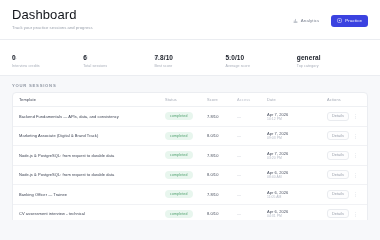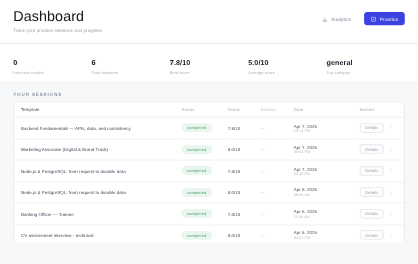--- a/index.html
+++ b/index.html
@@ -11,21 +11,21 @@
     overflow: hidden;
   }
   .page { width: 380px; height: 220px; position: relative; }
 
   
   .header {
     background: #ffffff;
     border-bottom: 1px solid #ebedf1;
     padding: 8px 12px 9px 12px;
     display: flex;
-    align-items: flex-start;
+    align-items: center;
     justify-content: space-between;
   }
   .title {
     font-size: 13px;
     font-weight: 400;
     letter-spacing: .1px;
     color: #11141a;
     line-height: 14px;
   }
   .subtitle {

